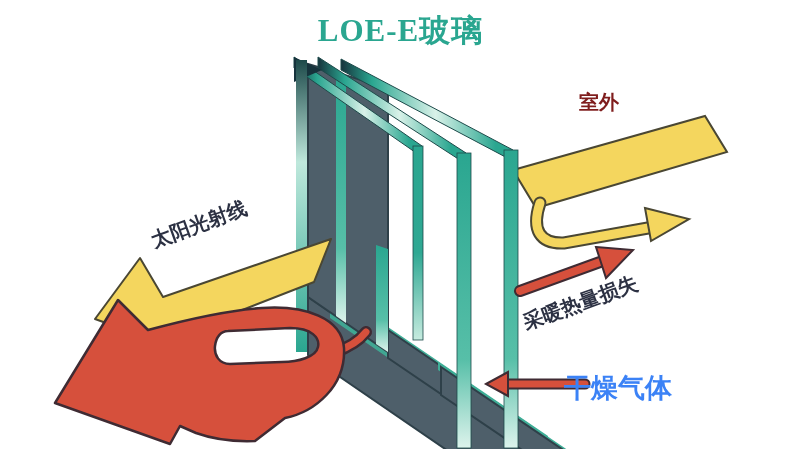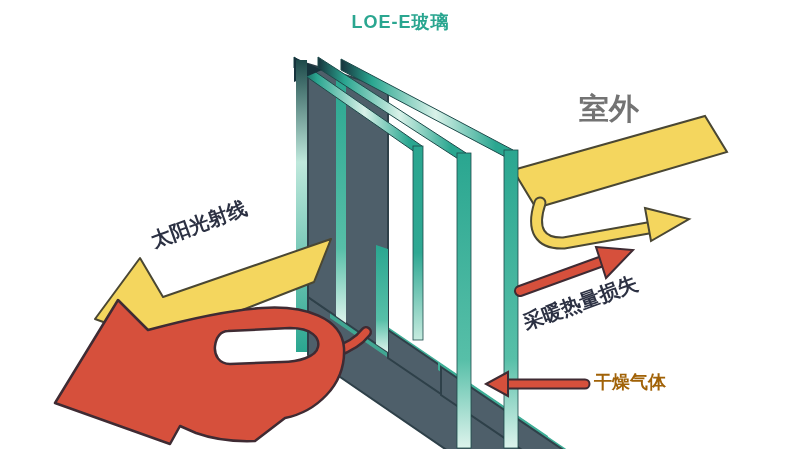--- a/index.html
+++ b/index.html
@@ -4,26 +4,26 @@
 <style>
   html,body{margin:0;padding:0;}
   body{
     width:800px;height:449px;position:relative;overflow:hidden;
     background:#ffffff;
     font-family:"Liberation Sans","DejaVu Sans",sans-serif;
   }
   .stage{position:absolute;inset:0;}
   svg{position:absolute;left:0;top:0;}
   .lbl{position:absolute;white-space:nowrap;font-weight:bold;}
-  .lbl-title{left:1px;right:0;top:10px;text-align:center;font-size:18px;color:#2aa690;letter-spacing:1px;}
+  .lbl-title{left:1px;right:0;top:10px;text-align:center;font-size:31px;color:#2aa690;letter-spacing:1px;font-family:Liberation Serif, serif;}
   .lbl-indoor{left:163px;top:90px;font-size:24px;color:#2aa690;}
-  .lbl-outdoor{left:579px;top:89px;font-size:30px;color:#737373;}
+  .lbl-outdoor{left:579px;top:89px;font-size:20px;color:#7f1d1d;}
   .lbl-sun{left:152px;top:228px;font-size:20px;color:#2c3143;transform:rotate(-20deg);transform-origin:left center;}
   .lbl-heatloss{left:524px;top:310px;font-size:20px;color:#2c3143;transform:rotate(-20deg);transform-origin:left center;}
-  .lbl-drygas{left:594px;top:370px;font-size:18px;color:#a16207;}
+  .lbl-drygas{left:564px;top:370px;font-size:27px;color:#3b82f6;}
 </style>
 </head>
 <body>
 
 <div class="stage">
 
   <svg width="800" height="449" viewBox="0 0 800 449">
     <defs>
       <linearGradient id="gDiag" x1="0" y1="0" x2="1" y2="0">
         <stop offset="0" stop-color="#16333c"></stop>

